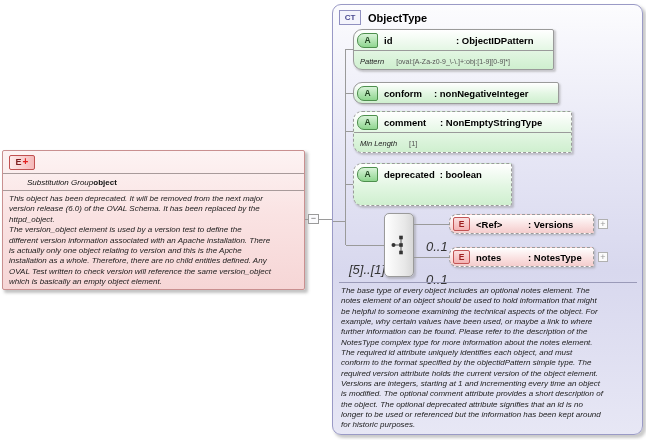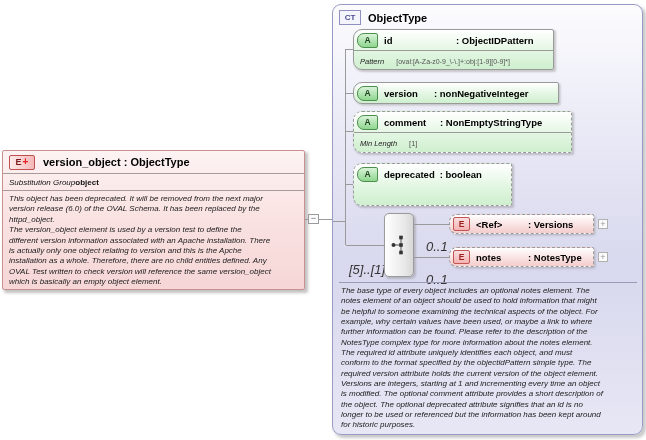--- a/index.html
+++ b/index.html
@@ -18,21 +18,21 @@
     background:linear-gradient(180deg,#fdf3f3 0%,#fae3e3 45%,#f6d6d6 100%);
     box-shadow:2.5px 2.5px 3px rgba(120,120,120,.45);box-sizing:border-box;}
   .ebox-header{height:22px;display:flex;align-items:center;padding:0 6px;gap:8px;}
   .eicon-big{width:24px;height:13px;border:1px solid #c05050;border-radius:2px;
     background:linear-gradient(90deg,#fdeaea,#f5b8b8);
     display:flex;align-items:center;justify-content:center;
     font-size:9px;font-weight:bold;color:#7c1d1d;line-height:1;}
   .eicon-big .plus{color:#e22020;font-size:10px;margin-left:1px;}
   .ebox-title{font-size:11px;font-weight:bold;color:#000;}
   .subst-row{height:16px;border-top:1px solid #a89a9a;border-bottom:1px solid #a89a9a;
-    display:flex;align-items:center;padding:0 6px;font-size:8px;color:#111;}
+    display:flex;align-items:center;padding:0 24px;font-size:8px;color:#111;}
   .subst-val{font-weight:bold;}
   .doc{font-size:8px;line-height:10.4px;font-style:italic;color:#1a1a1a;
     white-space:pre-line;padding:3px 6px;}
 
   
   .toggle{position:absolute;width:11px;height:10px;border:1px solid #9a9a9a;
     background:#fbfbfd;box-sizing:border-box;font-size:9px;line-height:7px;
     text-align:center;color:#666;}
   .expander{position:absolute;width:10px;height:10px;border:1px solid #b0b0b0;
     background:#fbfbfb;box-sizing:border-box;font-size:9px;line-height:8px;
@@ -93,21 +93,20 @@
 <body>
 
 <div class="stage">
 
   <div class="ebox-main">
     <div class="ebox-header">
       <span class="eicon-big">
           <span>E</span>
           <span class="plus">+</span>
         </span>
-      <span class="ebox-title">version_object : ObjectType</span>
     </div>
     <div class="subst-row">
       <span class="it">Substitution Group</span>
       <span class="subst-val">object</span>
     </div>
     <div class="doc">This object has been deprecated. It will be removed from the next major
 version release (6.0) of the OVAL Schema. It has been replaced by the
 httpd_object.
 The version_object element is used by a version test to define the
 different version information associated with an Apache installation. There
@@ -142,21 +141,21 @@
       </div>
       <div class="facet">
         <span class="flabel">Pattern</span>
         <span class="fvalue">[oval:[A-Za-z0-9_\-\.]+:obj:[1-9][0-9]*]</span>
       </div>
     </div>
 
     <div class="abox" style="left:20px;top:77px;width:206px;height:22px;">
       <div class="arow">
         <span class="aicon">A</span>
-        <span class="aname" style="min-width:50px;">version</span>
+        <span class="aname" style="min-width:50px;">conform</span>
         <span class="atype">: nonNegativeInteger</span>
       </div>
     </div>
 
     <div class="abox opt" style="left:20px;top:106px;width:219px;height:42px;">
       <div class="arow">
         <span class="aicon">A</span>
         <span class="aname" style="min-width:56px;">comment</span>
         <span class="atype">: NonEmptyStringType</span>
       </div>

